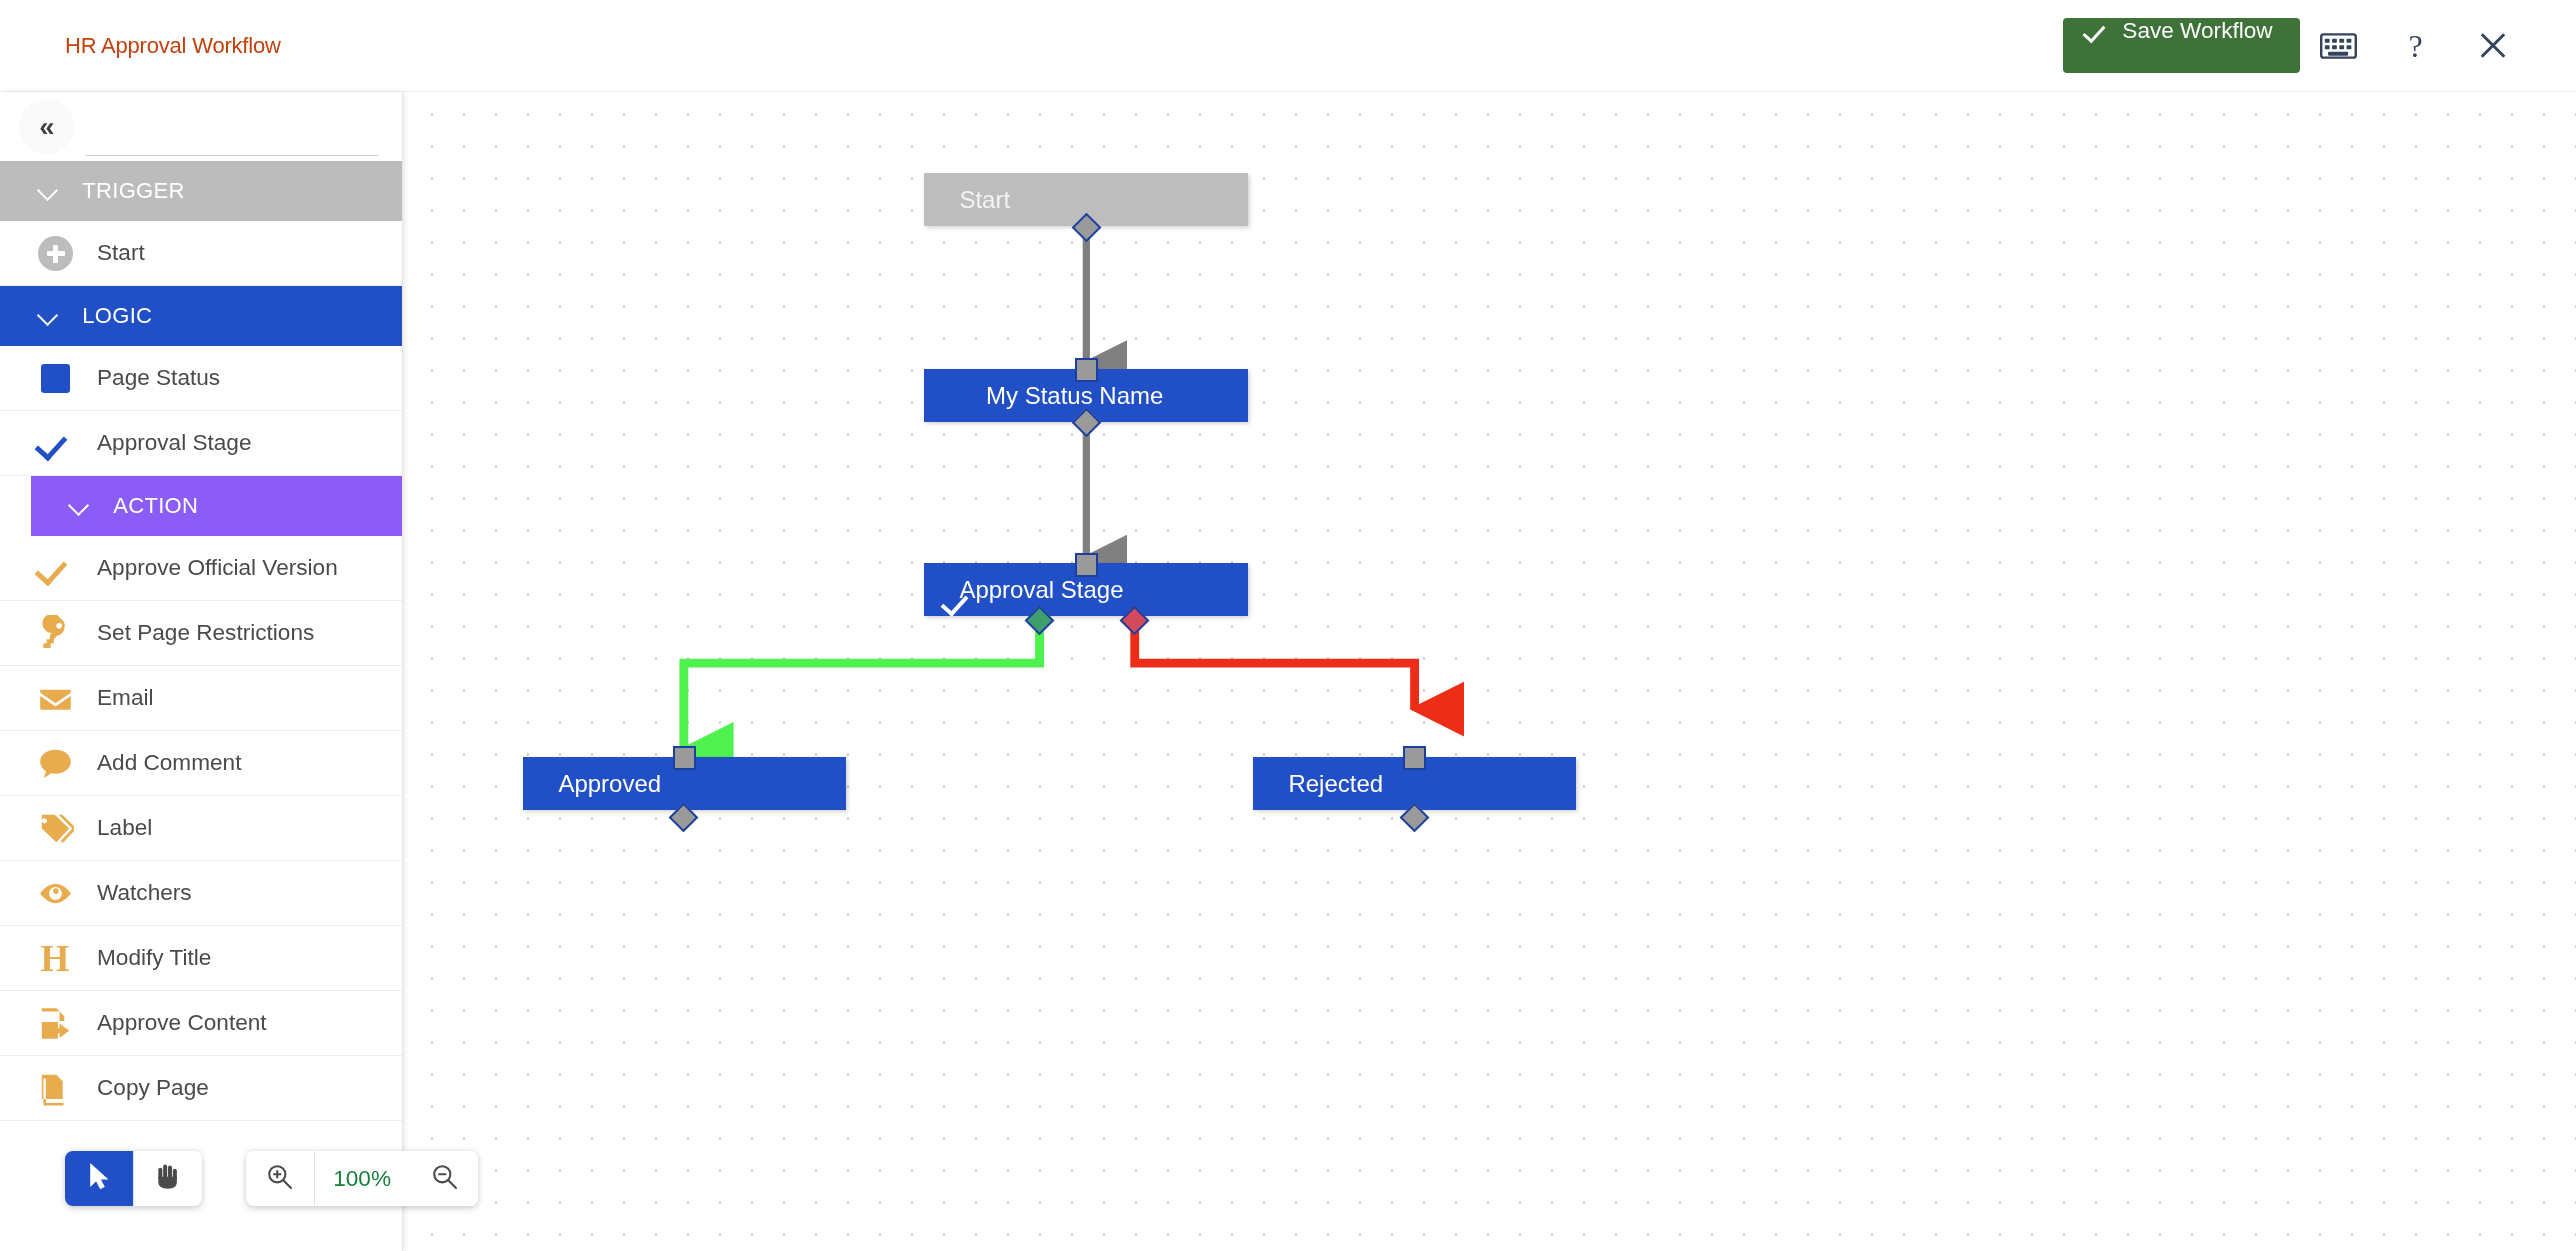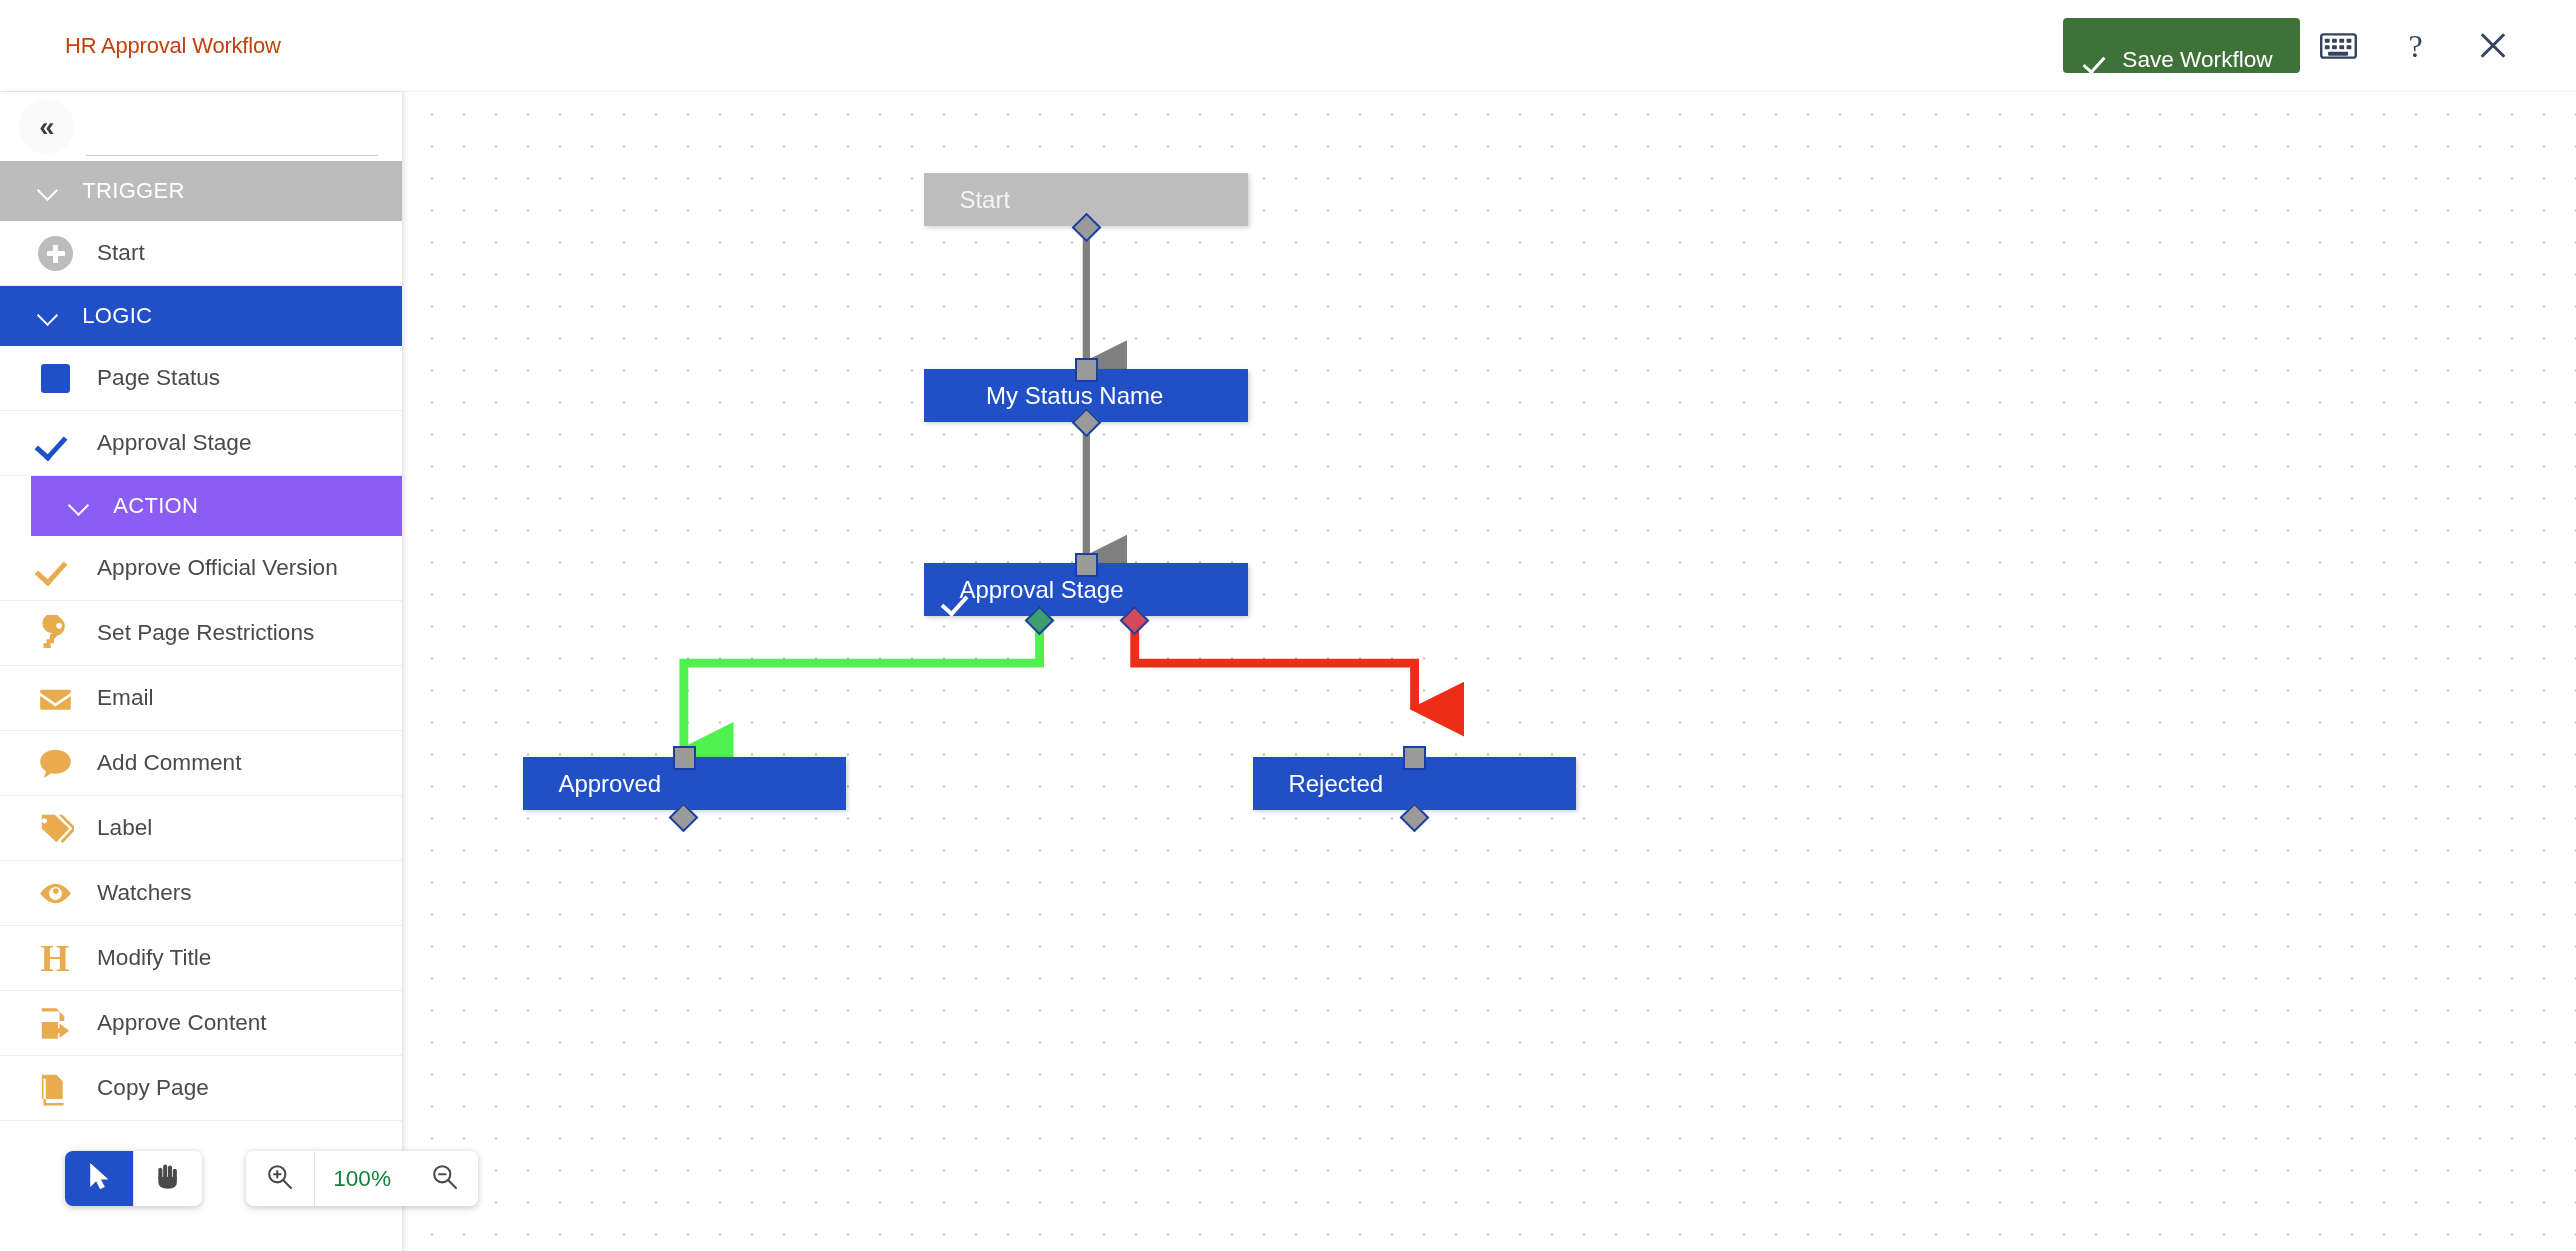--- a/index.html
+++ b/index.html
@@ -33,21 +33,21 @@
   }
   #save-workflow-button {
     background: #3e7238;
     color: #ffffff;
     border: none;
     height: 55px;
     padding: 0 27.4px 0 22.6px;
     border-radius: 4px;
     font-size: 22.6px;
     font-family: "Liberation Sans", sans-serif;
-    display: flex; align-items: flex-end; gap: 13px;
+    display: flex; align-items: flex-start; gap: 13px;
     cursor: pointer;
   }
   #save-workflow-button .chk {
     display: inline-block; width: 24px; height: 24px;
     position: relative; flex: none;
   }
   #save-workflow-button .chk::before {
     content: ""; position: absolute;
     left: 2.4px; top: 3.2px;
     width: 9px; height: 18px;

